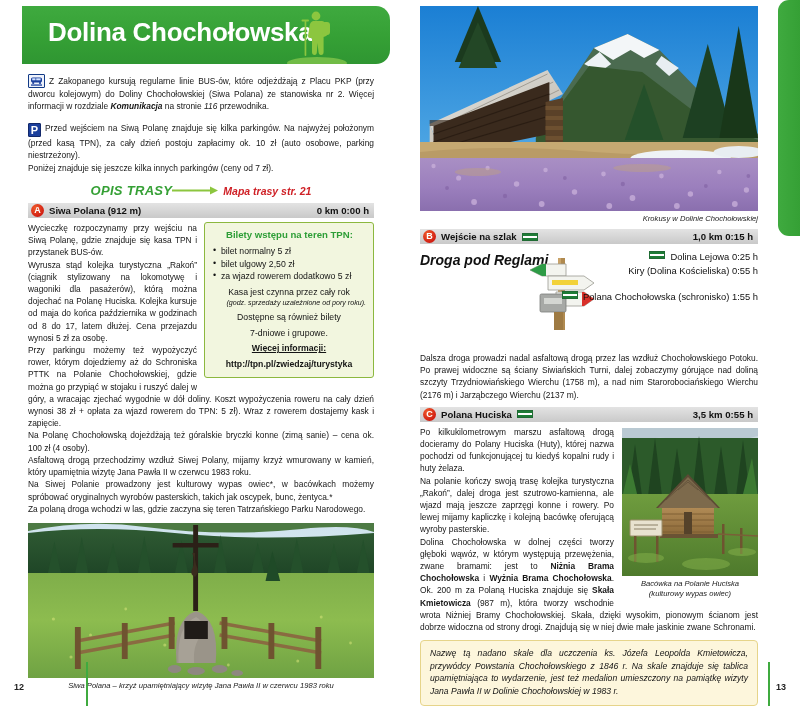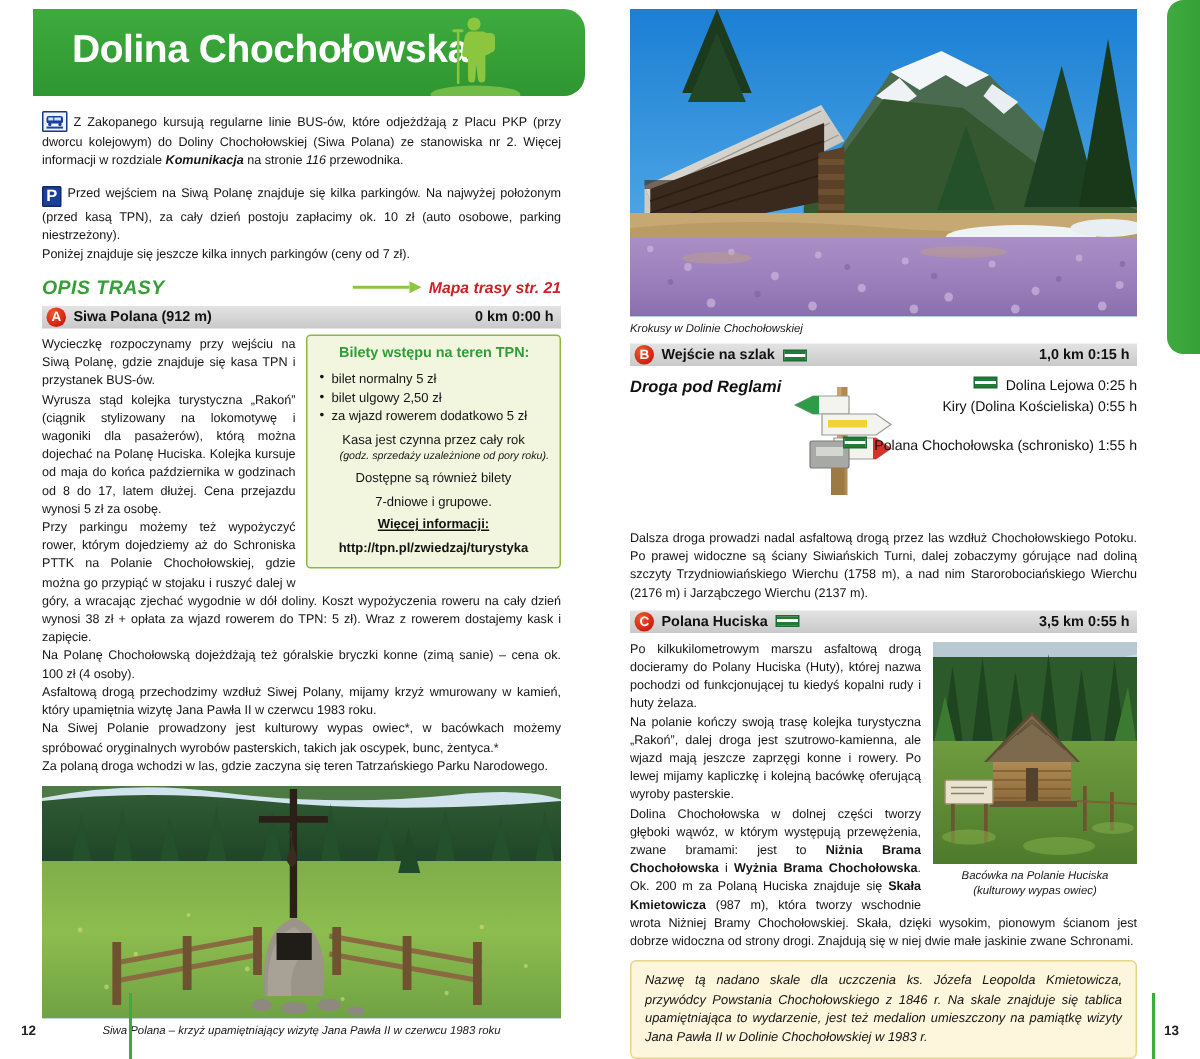--- a/index.html
+++ b/index.html
@@ -61,21 +61,21 @@
   .icon-park {
     width: 13px; height: 14px; background:#1b3f9c; border:1px solid #12286a;
     color:#fff; font-weight:bold; font-size:11px; line-height:13px; text-align:center;
     vertical-align:-3px;
   }
   .bold { font-weight: bold; }
   .ital { font-style: italic; }
 
   
   .opis-row {
-    display:flex; align-items:center; justify-content:space-between;
+    display:flex; align-items:center; justify-content:center;
     margin: 9px 14px 0 16px;
   }
   .opis-title {
     color:#35a035; font-weight:bold; font-style:italic; font-size:13px;
     letter-spacing:0.3px;
   }
   .mapa-link {
     display:flex; align-items:center; gap:5px;
     color:#cf2026; font-weight:bold; font-style:italic; font-size:10.5px;
   }
@@ -134,40 +134,40 @@
   .photo {
     position: relative;
     border: 0;
     overflow: hidden;
     background:#9bb;
   }
   .caption {
     font-size:7.6px; font-style:italic; color:#1a1a1a; text-align:center;
     margin-top:3px; line-height:10px;
   }
-  .caption-r { text-align:left; }
+  .caption-r { text-align:right; }
 
   
   .pgnum { position:absolute; bottom:14px; font-size:9px; font-weight:bold; color:#222; }
   .pg-left { left:14px; }
   .pg-right { right:14px; }
   .spine {
     position:absolute; top:0; bottom:0; width:2px; background:#3faa3f;
   }
 
   
   .side-tab {
     position:absolute; right:0; top:0; width:22px; height:236px;
     background: linear-gradient(90deg,#3faa3f 0%, #35a035 100%);
     border-radius: 11px 0 0 11px;
   }
 
   
   .sign-row { margin: 4px 14px 0 14px; position: relative; min-height: 88px; }
-  .sign-left { position:absolute; left:0; top:4px; font-size:11px; font-weight:bold; font-style:italic; color:#111; }
+  .sign-left { position:absolute; left:0; top:4px; font-size:14px; font-weight:bold; font-style:italic; color:#111; }
   .signpost { position:absolute; left:106px; top:6px; width:72px; height:78px; }
   .sign-dest { position:absolute; right:0; top:2px; text-align:right; }
   .dest-line { font-size:9.4px; line-height:14px; color:#111; white-space:nowrap; }
   .dest-line .trailmark { margin-left:0; margin-right:5px; }
 
   
   .note-box {
     margin: 7px 14px 0 14px;
     background: #fdf6dc;
     border: 1px solid #e6d48a;

